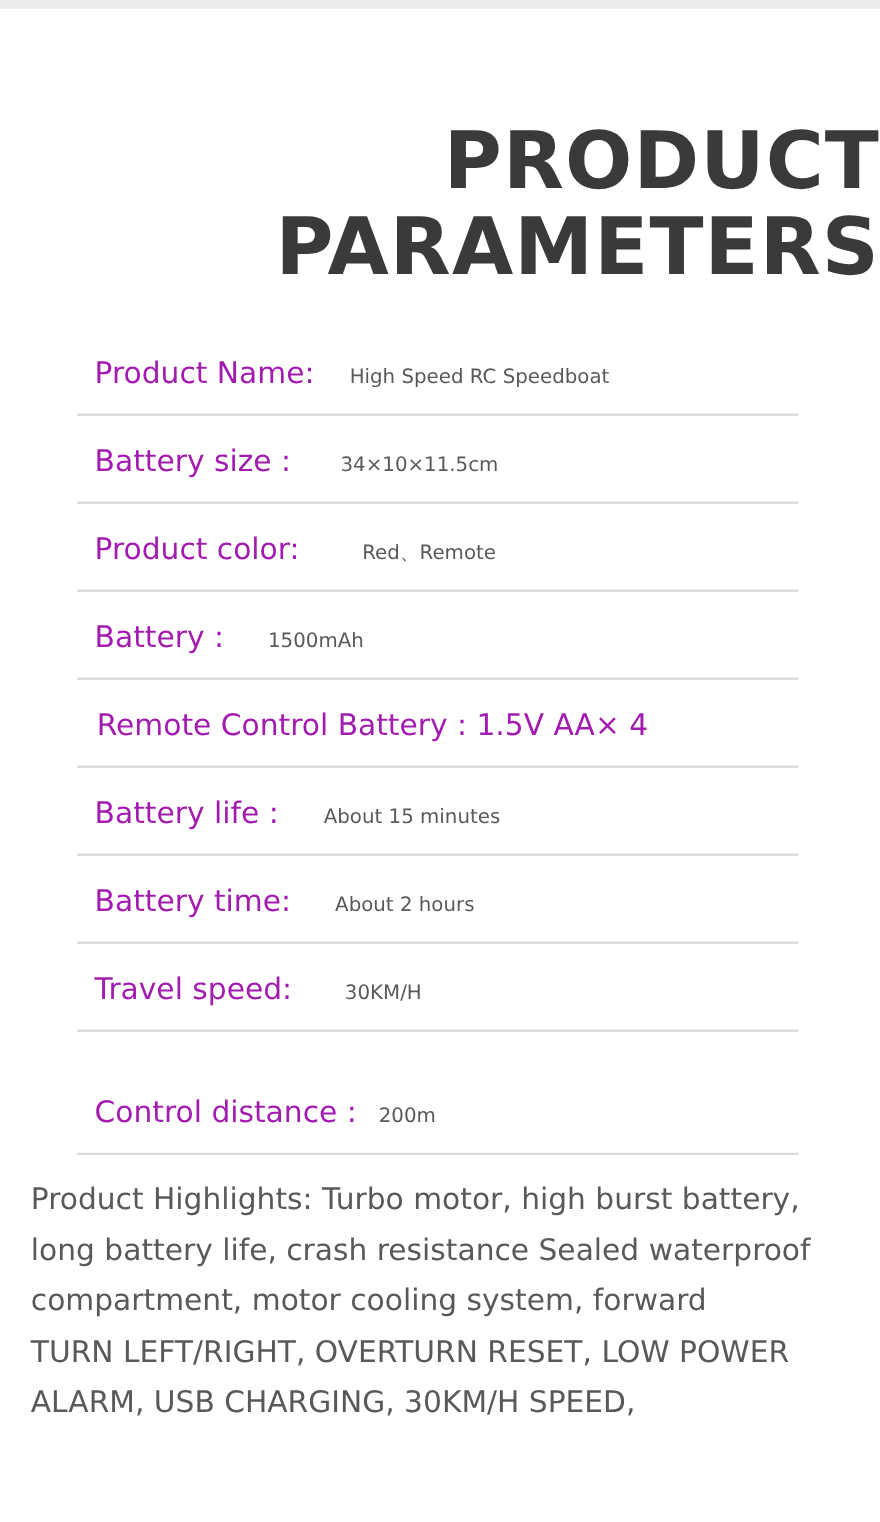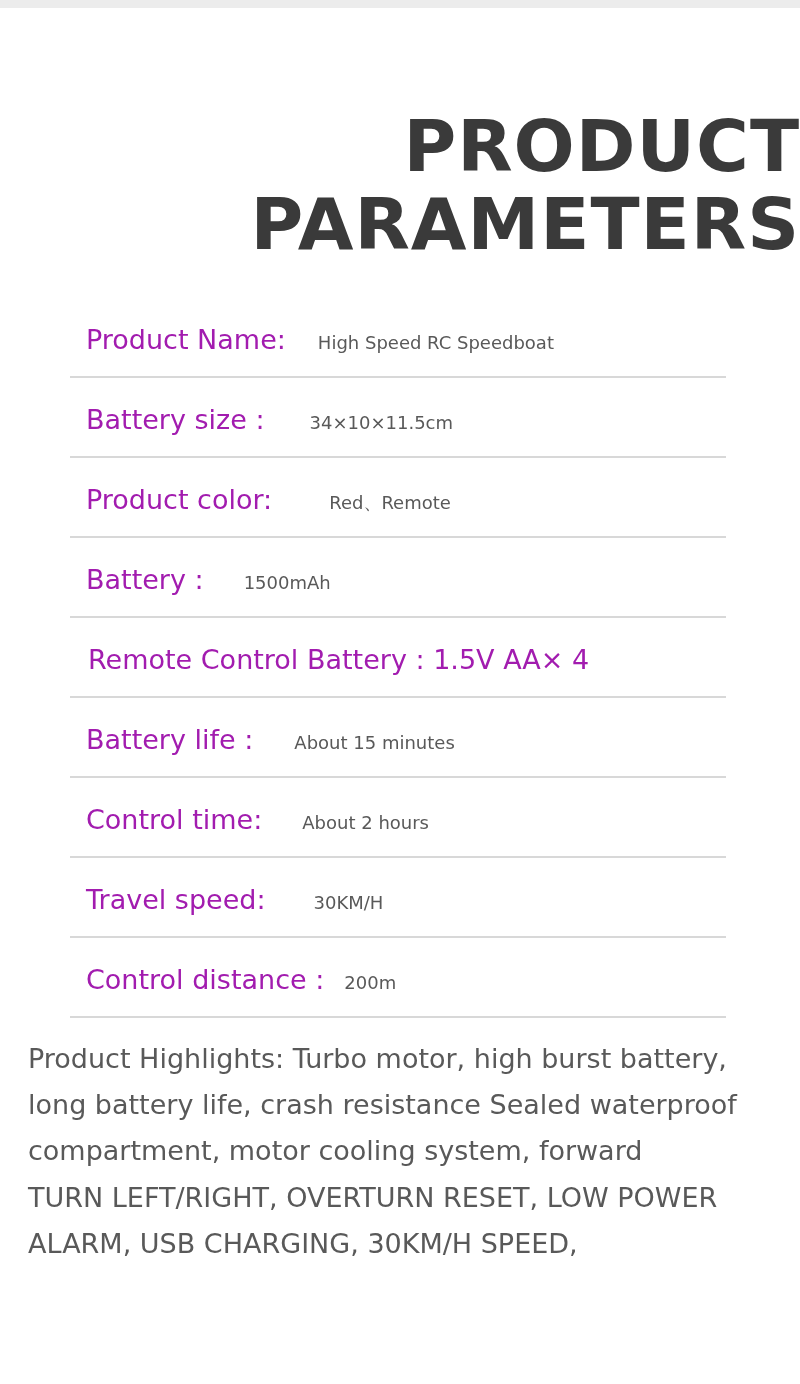--- a/index.html
+++ b/index.html
@@ -49,20 +49,21 @@
   }
   .spec-row {
     display: flex;
     align-items: baseline;
     border-bottom: 2px solid #d8d8d8;
     height: 80px;
     box-sizing: border-box;
   }
   .spec-row:last-of-type {
     border-bottom: 2px solid #d8d8d8;
+    margin-top: 32px;
   }
   .spec-label {
     font-size: 27px;
     color: #a21caf;
     padding-left: 16px;
     padding-top: 26px;
     white-space: nowrap;
   }
   .spec-value {
     font-size: 18px;
@@ -128,21 +129,21 @@
       <span class="spec-label">Remote Control Battery : 1.5V AA× 4</span>
       <span class="spec-value v-off-5"></span>
     </div>
 
     <div class="spec-row">
       <span class="spec-label">Battery life :</span>
       <span class="spec-value v-off-6">About 15 minutes</span>
     </div>
 
     <div class="spec-row">
-      <span class="spec-label">Control time:</span>
+      <span class="spec-label">Battery time:</span>
       <span class="spec-value v-off-7">About 2 hours</span>
     </div>
 
     <div class="spec-row">
       <span class="spec-label">Travel speed:</span>
       <span class="spec-value v-off-8">30KM/H</span>
     </div>
 
     <div class="spec-row">
       <span class="spec-label">Control distance :</span>

